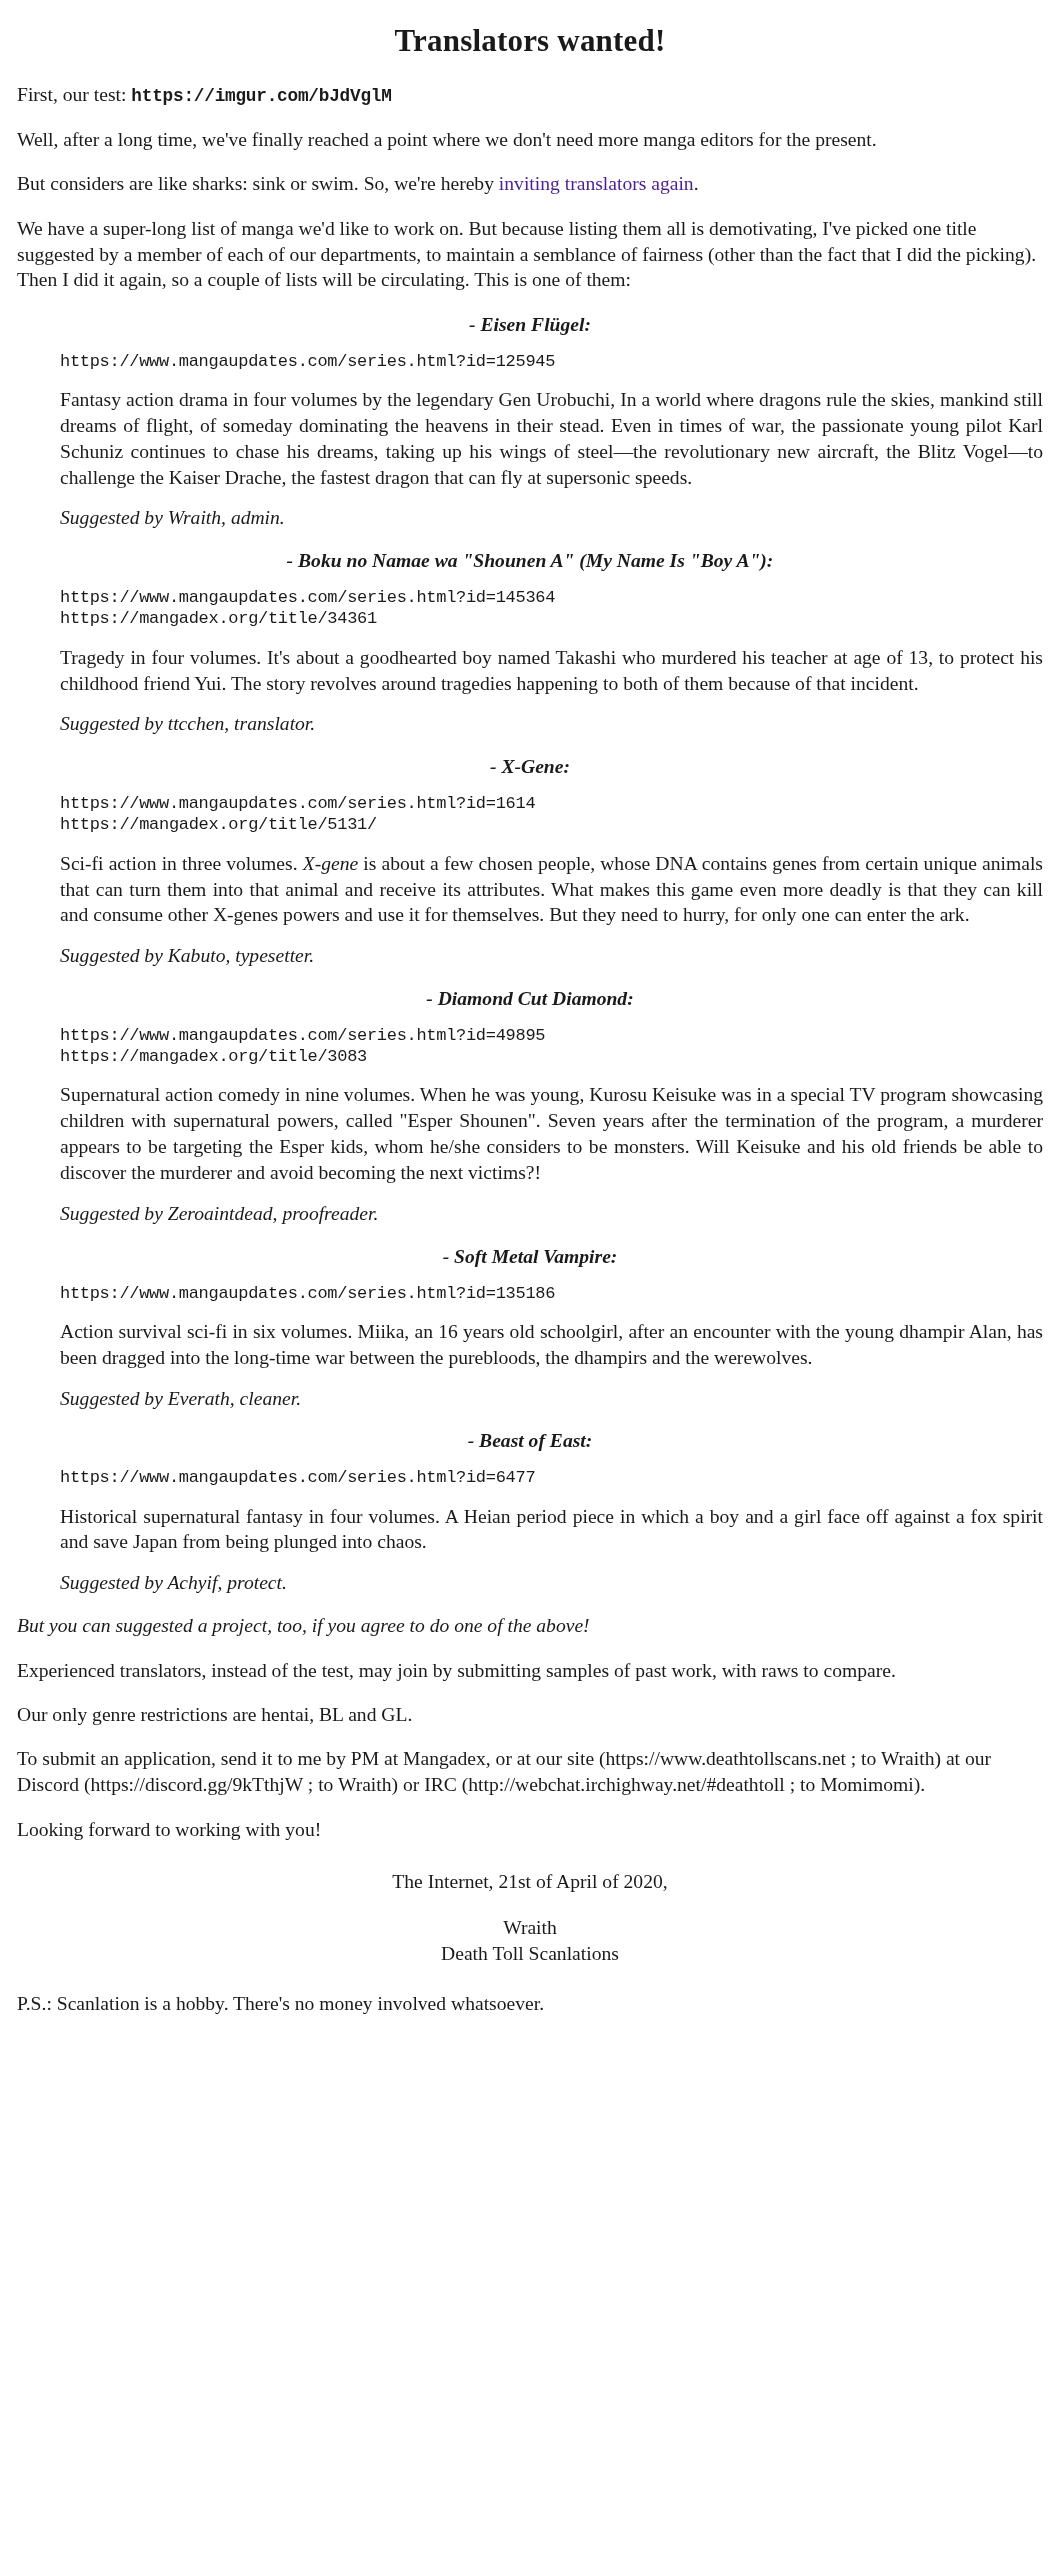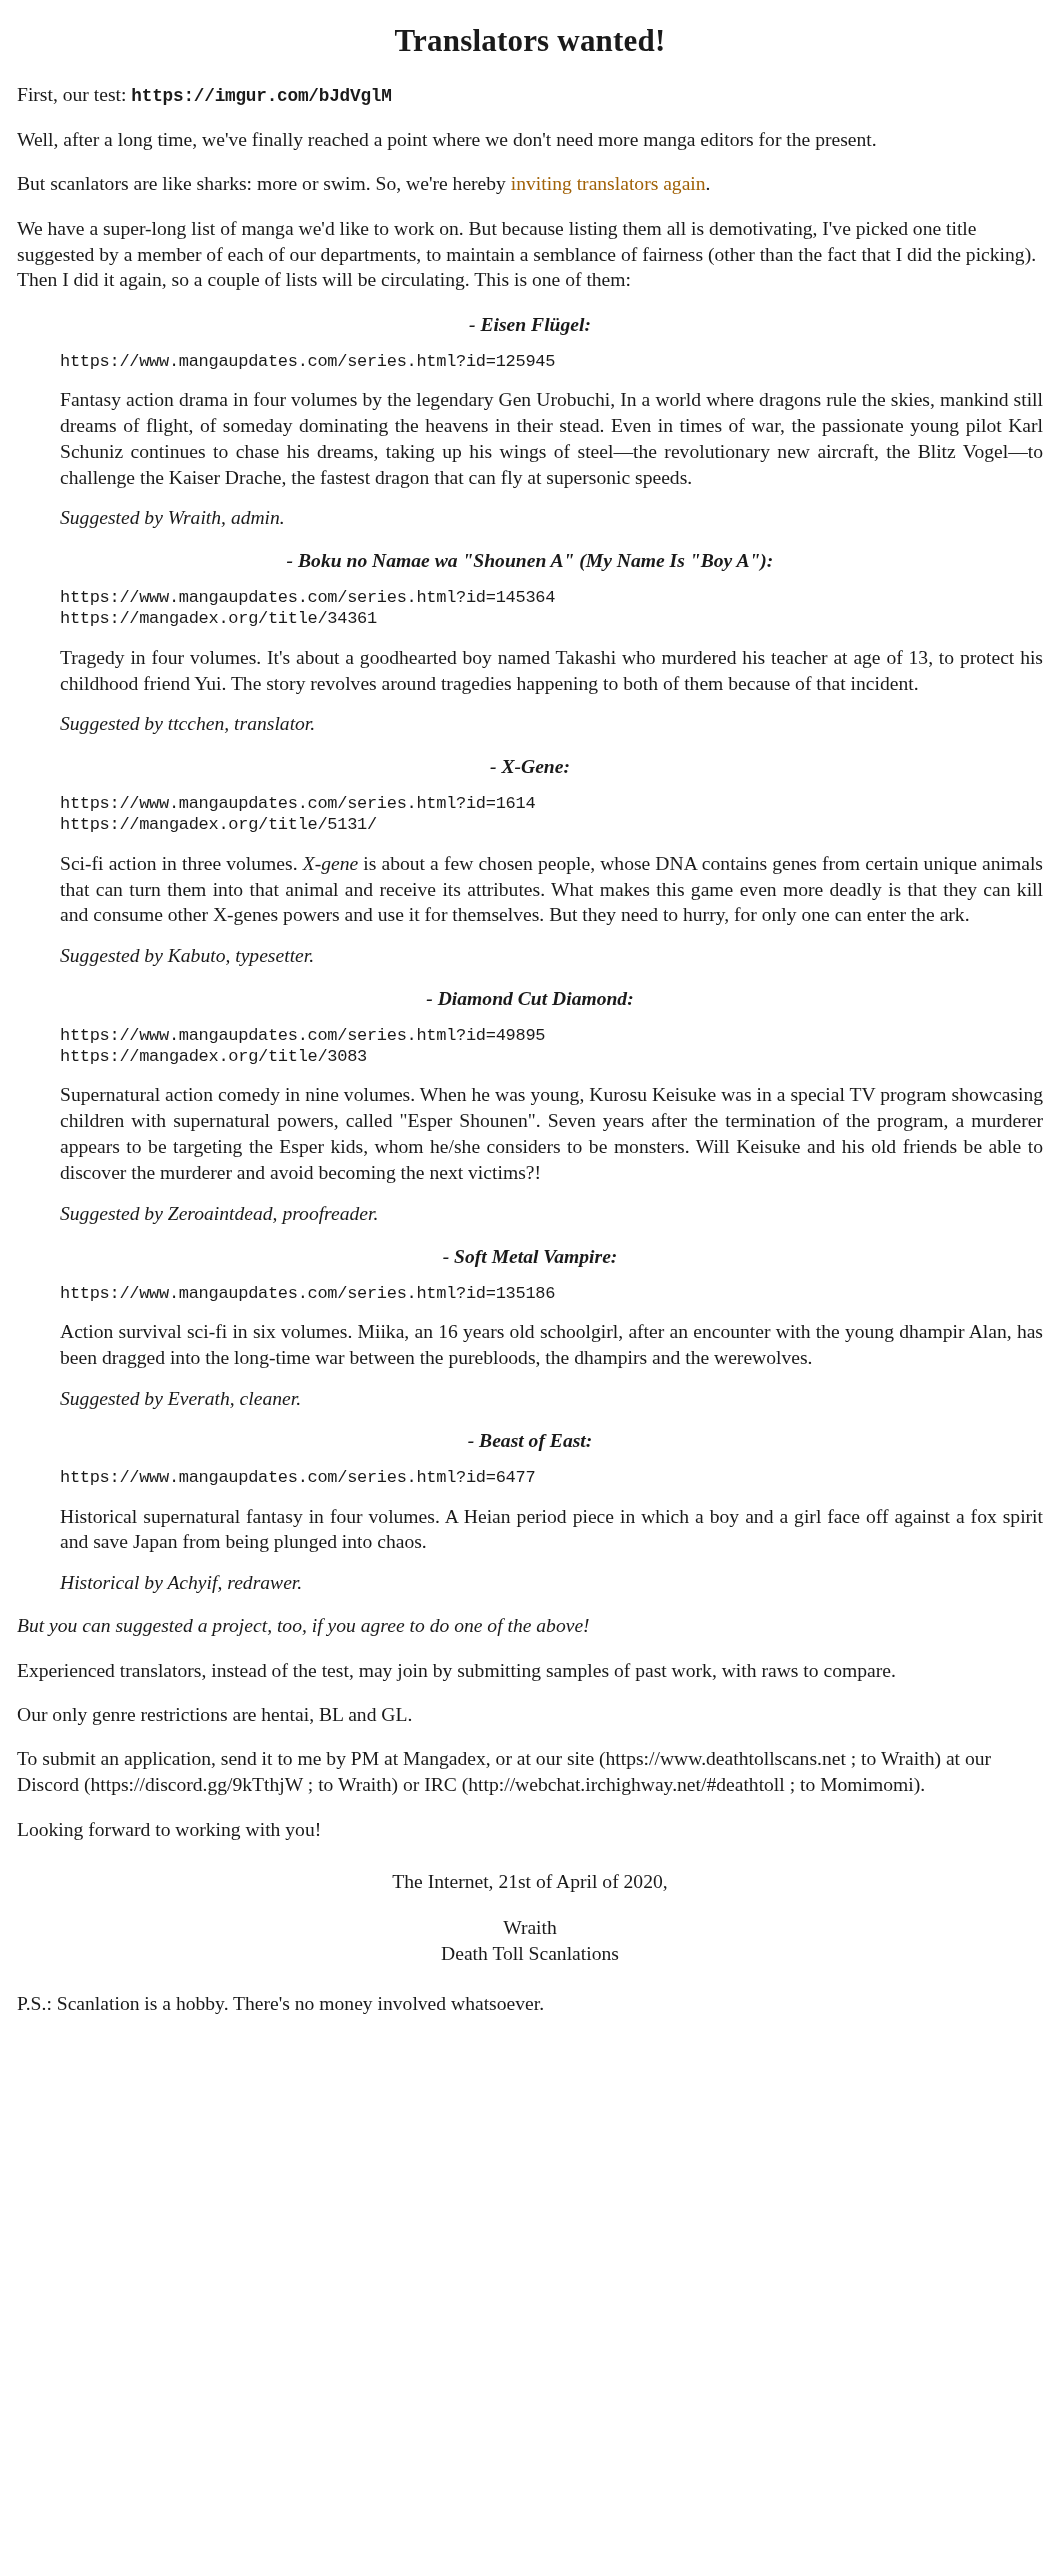--- a/index.html
+++ b/index.html
@@ -32,21 +32,21 @@
     margin: 0 0 18.6px 0;
     text-align: left;
   }
   .mono-link {
     font-family: "Liberation Mono", monospace;
     font-size: 17.7px;
     font-weight: bold;
     letter-spacing: -0.2px;
   }
   .red {
-    color: #a16207;
+    color: #4c1d95;
   }
   .hyphenated {
     text-align: justify;
     text-justify: inter-word;
   }
   .entry {
     margin: 0 0 17px 0;
   }
   .entry-title {
     font-style: italic;
@@ -105,21 +105,21 @@
 
   <h1 class="title">Translators wanted!</h1>
 
   <p class="para">
     <span>First, our test: </span><span class="mono-link">https://imgur.com/bJdVglM</span>
   </p>
 
   <p class="para">Well, after a long time, we've finally reached a point where we don't need more manga editors for the present.</p>
 
   <p class="para">
-    <span>But scanlators are like sharks: more or swim. So, we're hereby </span><span class="red">inviting translators again</span><span>.</span>
+    <span>But considers are like sharks: sink or swim. So, we're hereby </span><span class="red">inviting translators again</span><span>.</span>
   </p>
 
   <p class="para hyphenated">We have a super-long list of manga we'd like to work on. But because listing them all is demotivating, I've picked one title suggested by a member of each of our departments, to maintain a semblance of fairness (other than the fact that I did the picking). Then I did it again, so a couple of lists will be circulating. This is one of them:</p>
 
   <div class="entry">
     <div class="entry-title">- Eisen Flügel:</div>
     <div class="entry-body">
       <div class="links">
         <div>https://www.mangaupdates.com/series.html?id=125945</div>
       </div>
@@ -177,21 +177,21 @@
     </div>
   </div>
 
   <div class="entry">
     <div class="entry-title">- Beast of East:</div>
     <div class="entry-body">
       <div class="links">
         <div>https://www.mangaupdates.com/series.html?id=6477</div>
       </div>
       <p class="desc">Historical supernatural fantasy in four volumes. A Heian period piece in which a boy and a girl face off against a fox spirit and save Japan from being plunged into chaos.</p>
-      <p class="suggested">Historical by Achyif, redrawer.</p>
+      <p class="suggested">Suggested by Achyif, protect.</p>
     </div>
   </div>
 
   <p class="closing-italic">But you can suggested a project, too, if you agree to do one of the above!</p>
 
   <p class="para">Experienced translators, instead of the test, may join by submitting samples of past work, with raws to compare.</p>
 
   <p class="para">Our only genre restrictions are hentai, BL and GL.</p>
 
   <p class="para hyphenated">To submit an application, send it to me by PM at Mangadex, or at our site (https://www.deathtollscans.net ; to Wraith) at our Discord (https://discord.gg/9kTthjW ; to Wraith) or IRC (http://webchat.irchighway.net/#deathtoll ; to Momimomi).</p>

